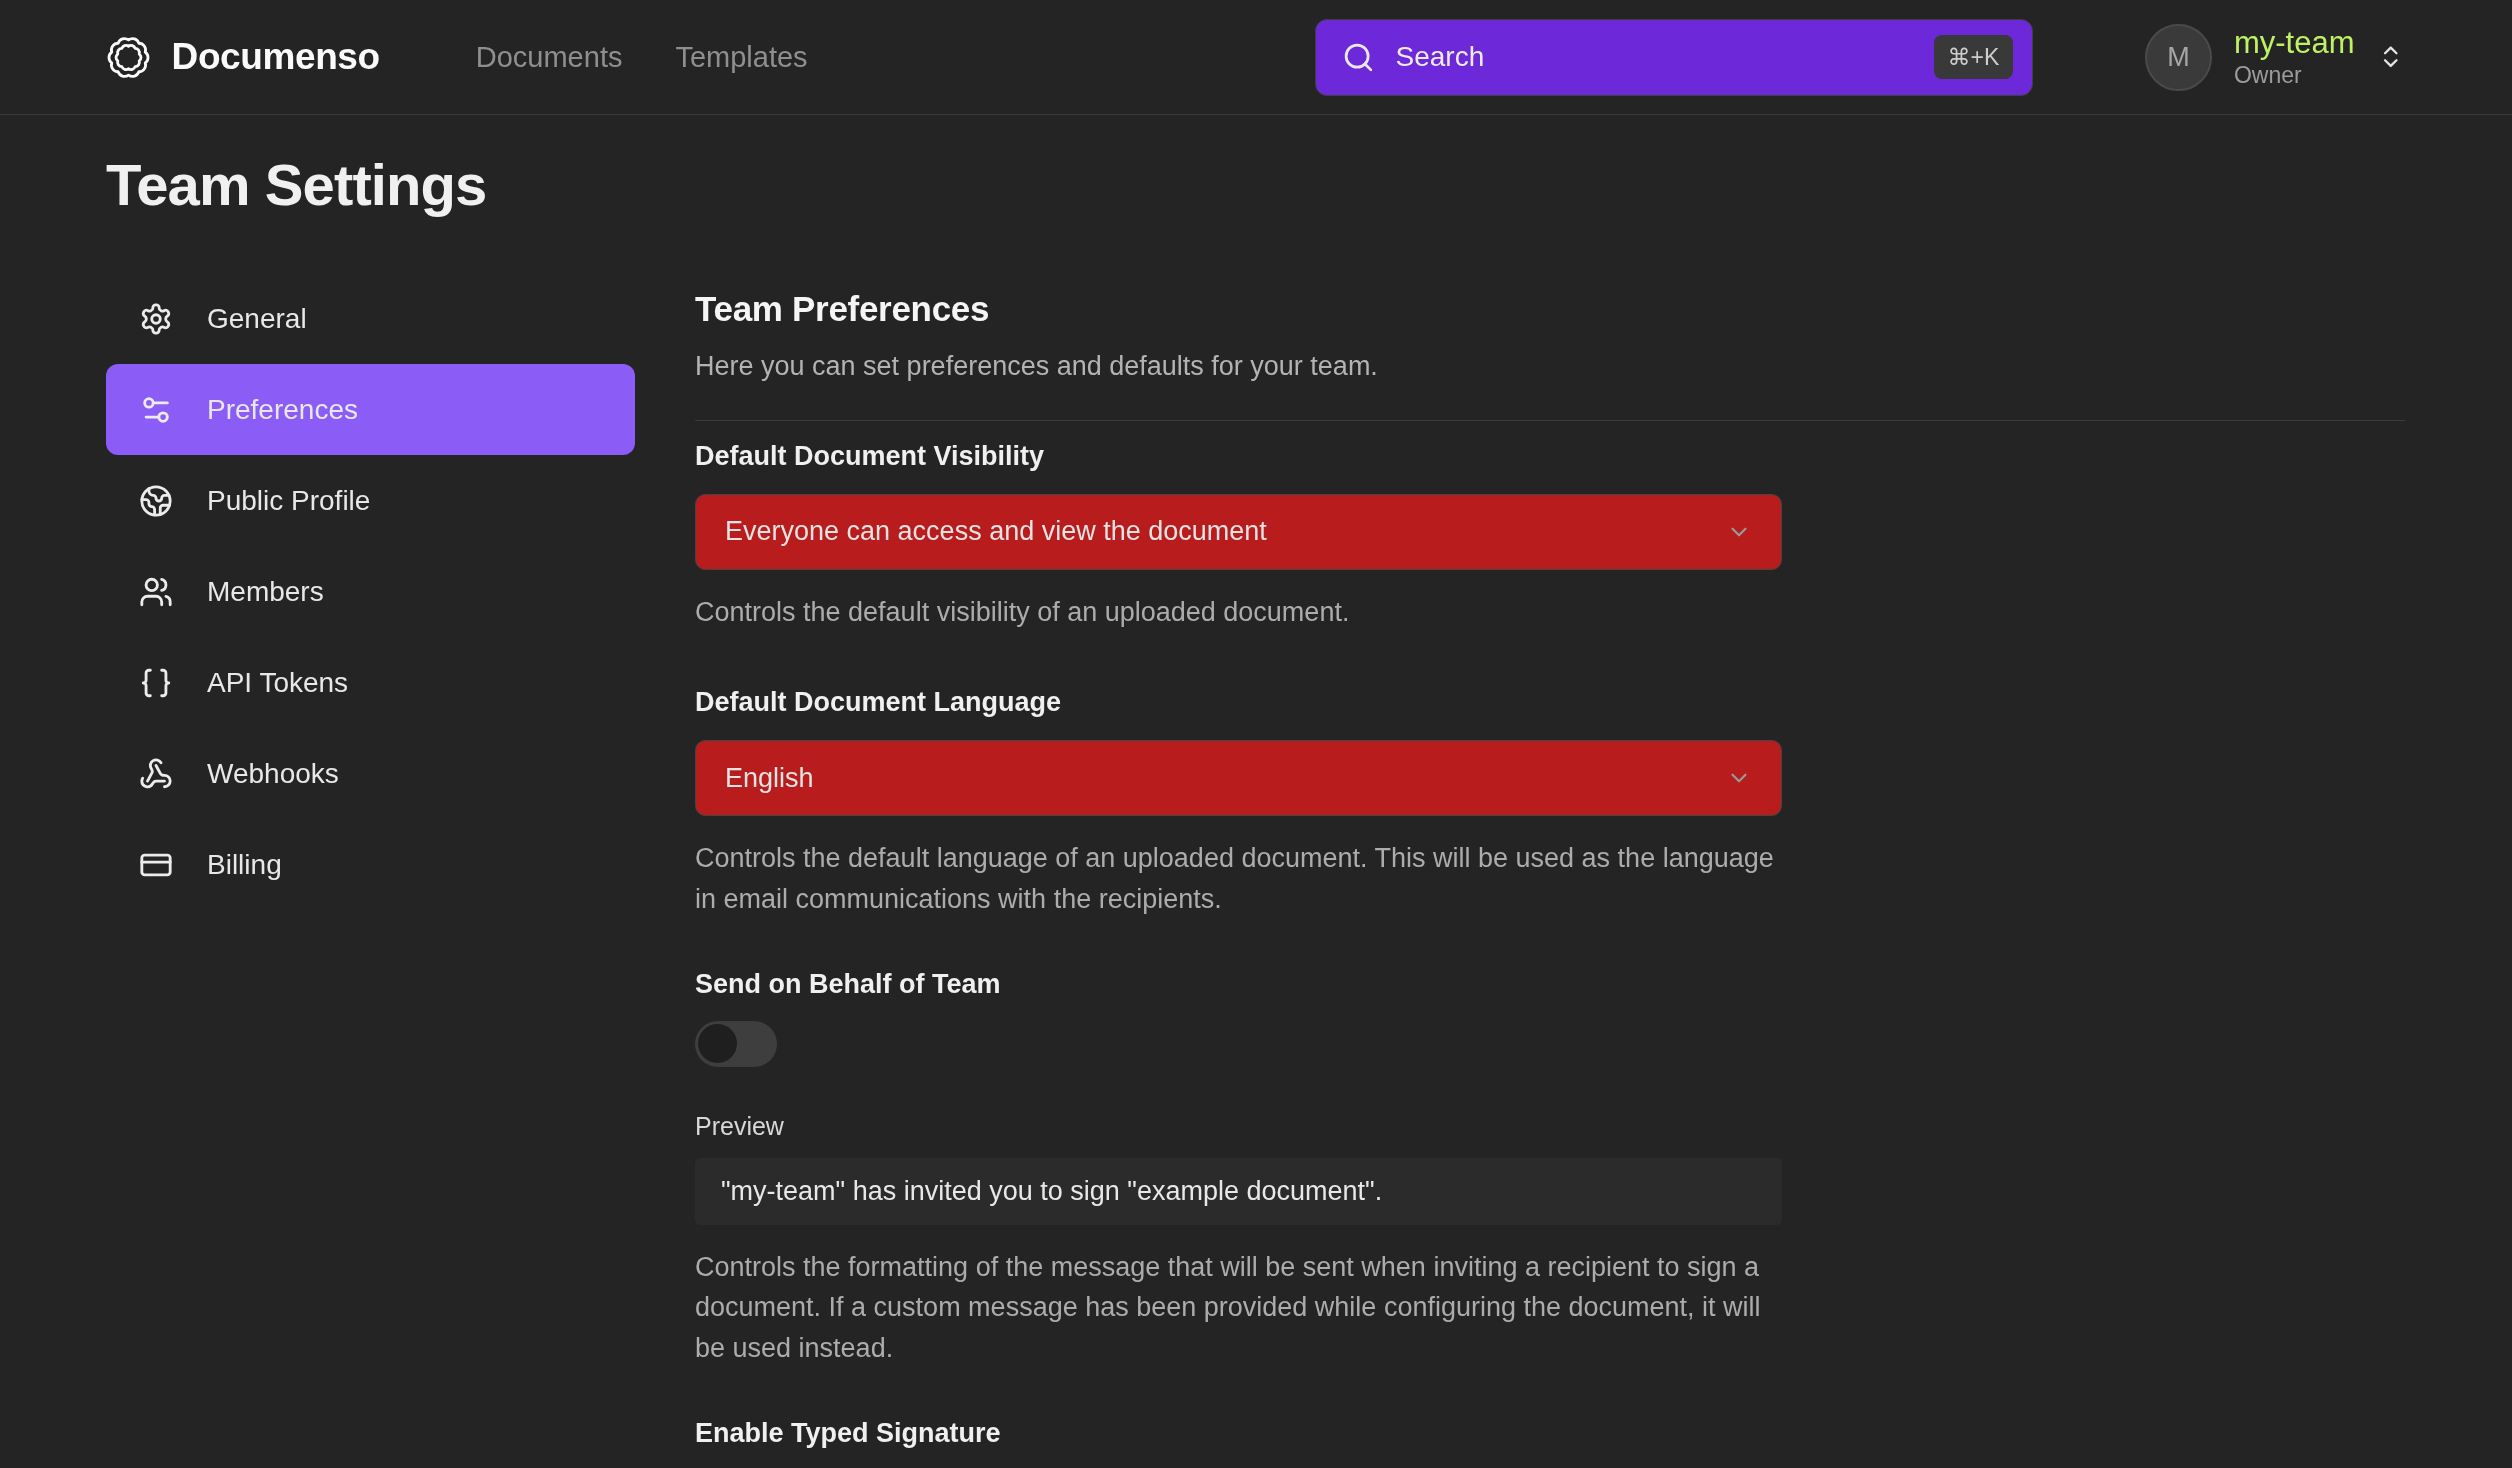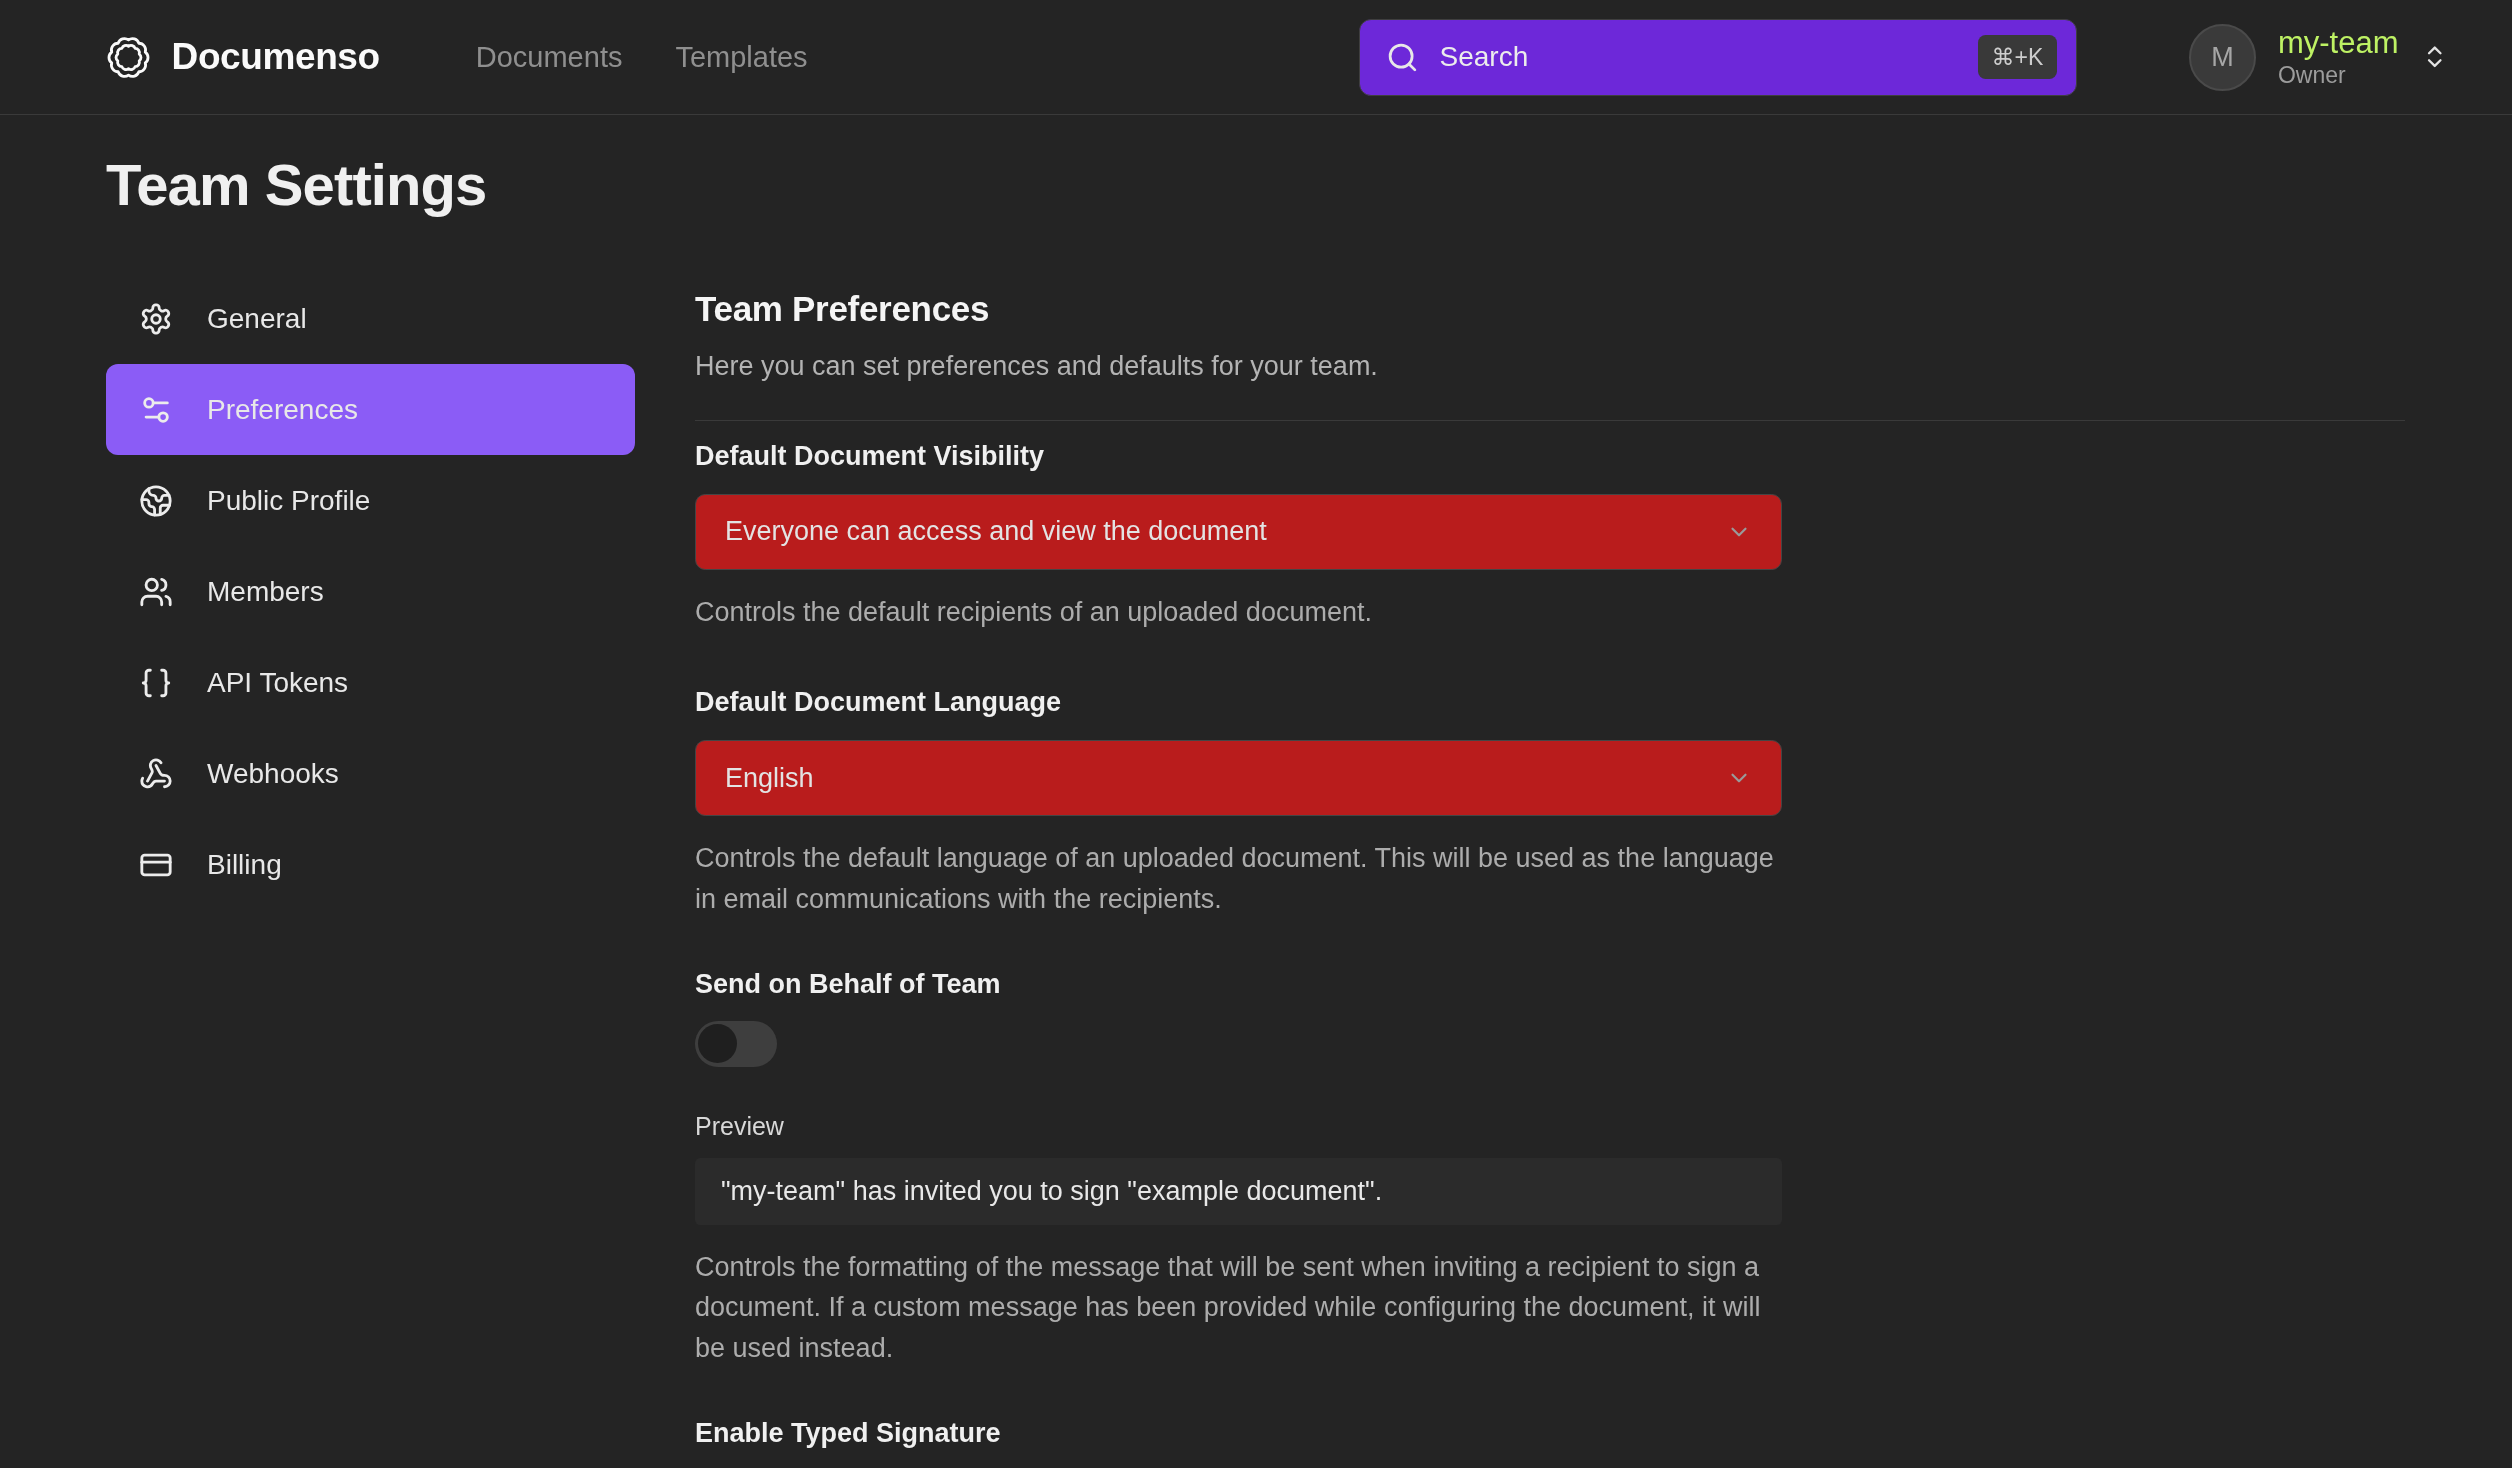--- a/index.html
+++ b/index.html
@@ -10,21 +10,21 @@
     font-family: "Liberation Sans", "DejaVu Sans", sans-serif;
     overflow: hidden;
   }
   svg { display: block; }
 
   
   .topbar {
     height: 115px;
     display: flex;
     align-items: center;
-    padding: 0 64px 0 106px;
+    padding: 0 108px 0 106px;
     border-bottom: 1.7px solid #3a3a3a;
   }
   .brand {
     display: flex;
     align-items: center;
     gap: 20.6px;
     cursor: pointer;
   }
   .brand svg { color: #fafafa; }
   .brand-label {
@@ -326,21 +326,21 @@
     <p class="main-sub">Here you can set preferences and defaults for your team.</p>
     <hr class="separator">
 
     <div class="field-label mt-sec1">Default Document Visibility</div>
     <div class="select">
       <span class="select-value">Everyone can access and view the document</span>
       <svg width="26" height="26" viewBox="0 0 24 24" fill="none" stroke="currentColor" stroke-width="2" stroke-linecap="round" stroke-linejoin="round">
           <path d="m6 9 6 6 6-6"></path>
         </svg>
     </div>
-    <p class="field-help">Controls the default recipients of an uploaded document.</p>
+    <p class="field-help">Controls the default visibility of an uploaded document.</p>
 
     <div class="field-label mt-sec2">Default Document Language</div>
     <div class="select">
       <span class="select-value">English</span>
       <svg width="26" height="26" viewBox="0 0 24 24" fill="none" stroke="currentColor" stroke-width="2" stroke-linecap="round" stroke-linejoin="round">
           <path d="m6 9 6 6 6-6"></path>
         </svg>
     </div>
     <p class="field-help">Controls the default language of an uploaded document. This will be used as the language in email communications with the recipients.</p>
 

